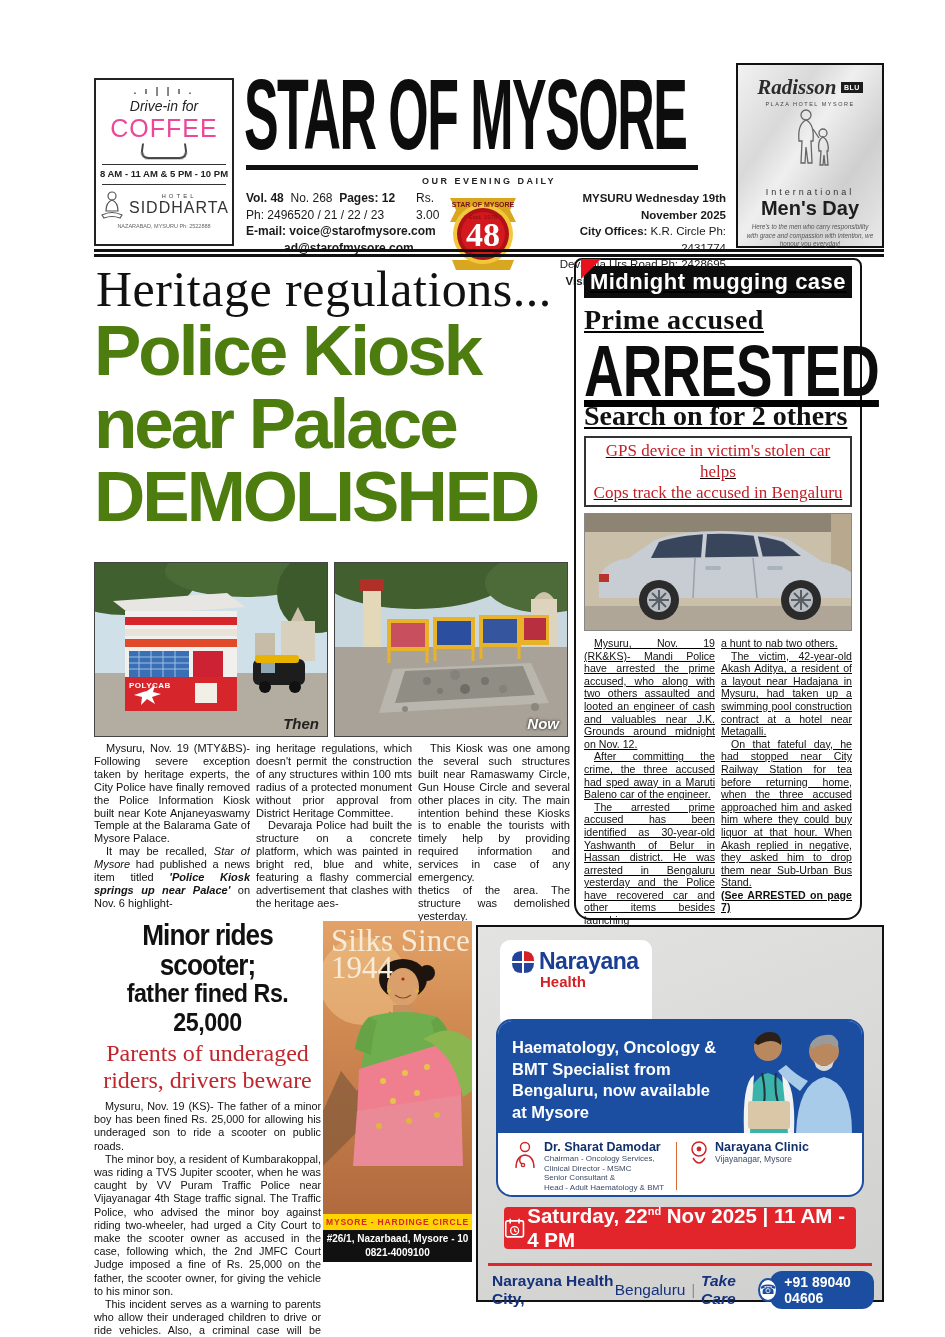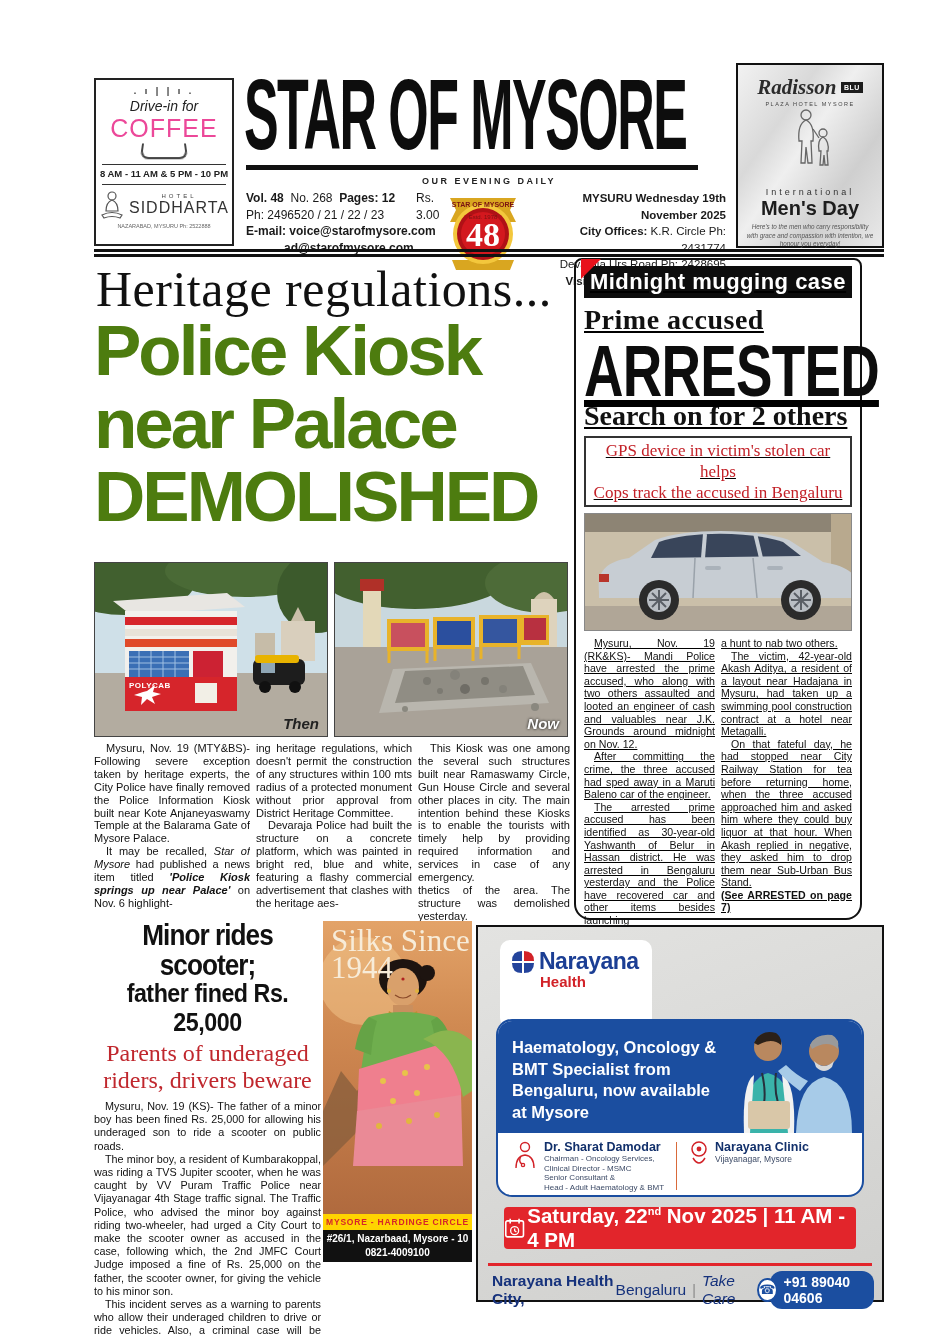--- a/index.html
+++ b/index.html
@@ -98,21 +98,21 @@
   .nh-docname { color:#12306b; font-weight:bold; font-size:12.5px; }
   .nh-doclines { color:#3c4a66; font-size:8px; line-height:9.6px; }
   .nh-divider { width:1px; height:48px; background:#d96a3a; margin:2px 6px 0; }
   .nh-clinic { color:#12306b; font-weight:bold; font-size:12.5px; }
   .nh-clinicloc { color:#3c4a66; font-size:8.5px; }
   .nh-banner { position:absolute; left:26px; top:280px; width:352px; height:42px; background:#e2252b; border-radius:4px; color:#fff; display:flex; align-items:center; justify-content:center; gap:2px; font-weight:bold; font-size:20.5px; }
   .nh-banner sup { font-size:11px; }
   .nh-redrule { position:absolute; left:10px; top:336px; width:384px; height:3px; background:#e2252b; }
   .nh-footer { position:absolute; left:14px; top:344px; width:382px; display:flex; align-items:center; font-size:15.5px; color:#16327c; }
   .nh-sep { color:#888; margin:0 6px; font-size:14px; }
-  .takecare { font-style:italic; font-weight:normal; }
+  .takecare { font-style:italic; font-weight:bold; }
   .nh-pill { margin-left:auto; display:flex; align-items:center; }
   .nh-pill-circle { width:24px; height:24px; border-radius:50%; background:#fff; border:2px solid #1b4ea0; color:#1b4ea0; font-size:13px; text-align:center; line-height:20px; z-index:2; }
   .nh-pill-body { margin-left:-8px; background:#1b4ea0; color:#fff; font-weight:bold; font-size:14px; padding:3px 10px 3px 14px; border-radius:12px; }
 </style>
 </head>
 <body>
 
 <div class="page">
 
   <div class="abs coffee-ad">

